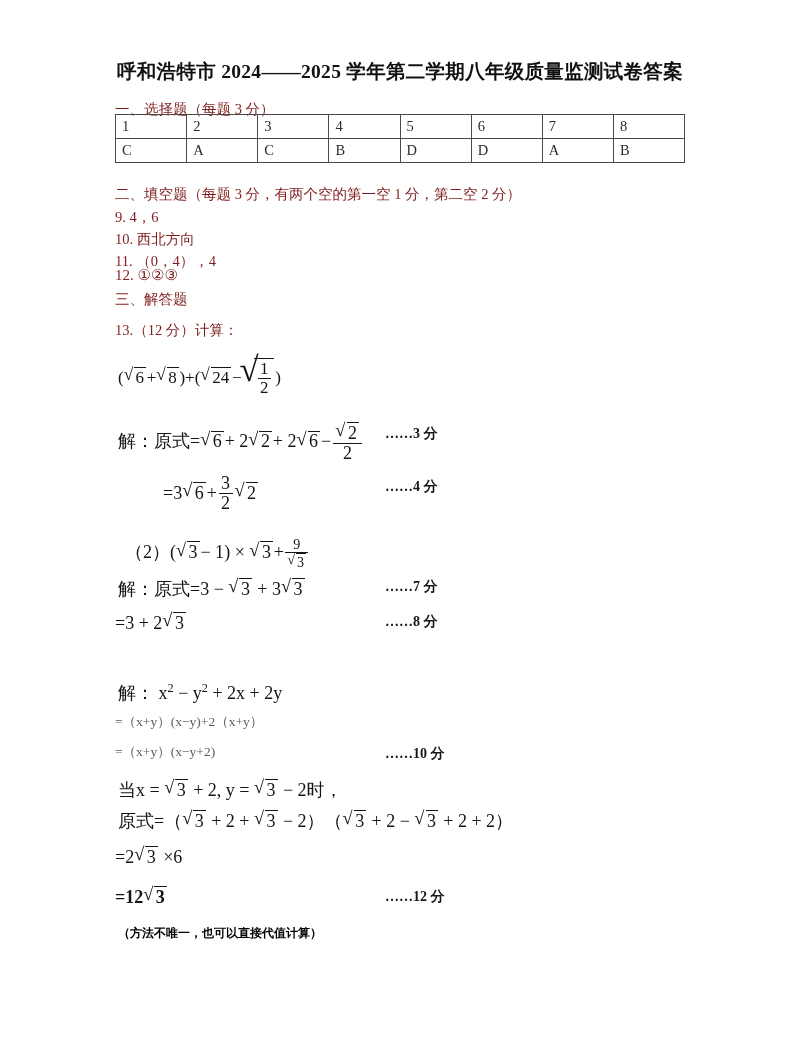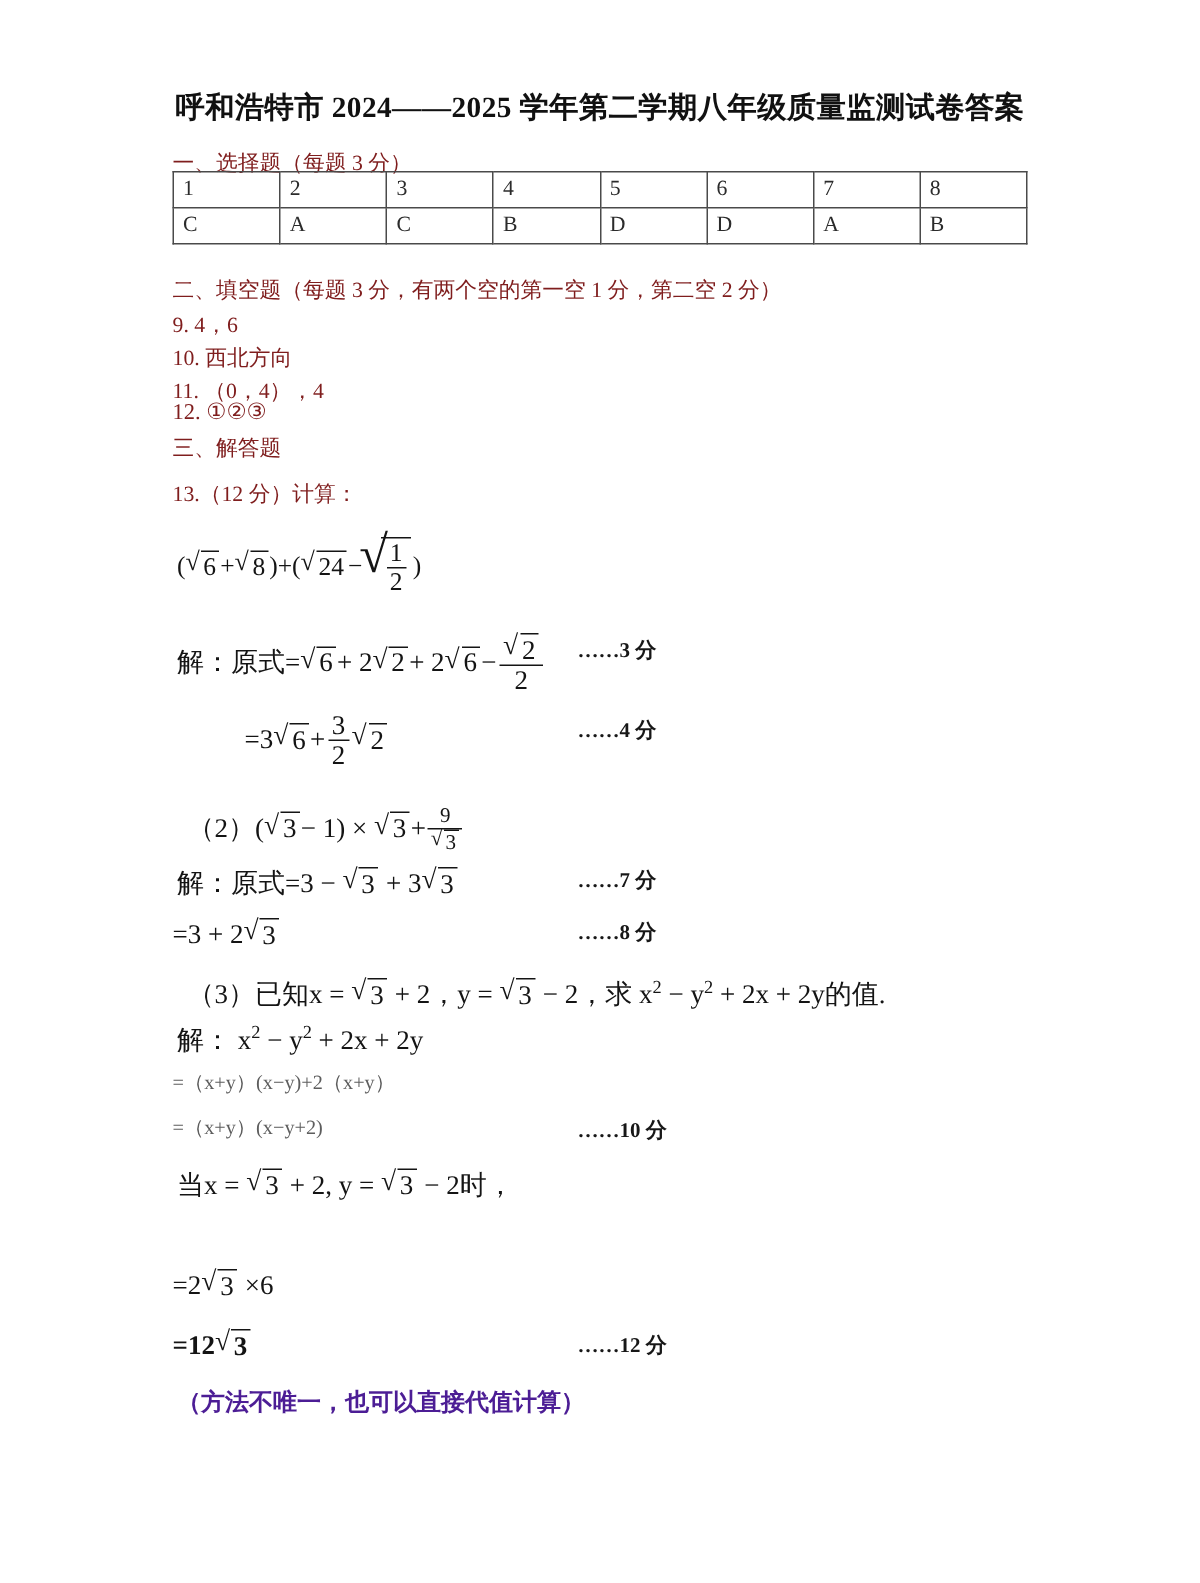--- a/index.html
+++ b/index.html
@@ -103,21 +103,21 @@
     position:absolute;
     font-size:14px;
     font-weight:bold;
     color:#171717;
     white-space:nowrap;
     font-family:"Liberation Serif", serif;
   }
 
   .note-bold {
     position:absolute;
-    font-size:16px; font-weight:bold; color:#4c1d95;
+    font-size:12px; font-weight:bold; color:#000000;
     white-space:nowrap;
   }
 </style>
 </head>
 <body>
 
 <div class="page">
 
   <div class="doc-title">呼和浩特市 2024——2025 学年第二学期八年级质量监测试卷答案</div>
 
@@ -194,41 +194,43 @@
     <span>解：原式=3 − </span><span class="rad"><span class="rbody">3</span></span>
     <span>+ 3</span><span class="rad"><span class="rbody">3</span></span>
   </div>
   <div class="score" style="left:385px; top:578px;">……7 分</div>
 
   <div class="math" style="left:115px; top:612px;">
     <span>=3 + 2</span><span class="rad"><span class="rbody">3</span></span>
   </div>
   <div class="score" style="left:385px; top:613px;">……8 分</div>
 
-  <div class="math b" style="left:125px; top:652px;">
-    <span>（3）已知x = </span><span class="rad"><span class="rbody">3</span></span>
-    <span>+ 2，y = </span><span class="rad"><span class="rbody">3</span></span>
-    <span>− 2，求 x</span><span class="sup">2</span><span> − y</span><span class="sup">2</span><span> + 2x + 2y的值.</span>
-  </div>
 
   <div class="math b" style="left:118px; top:684px;">
     <span>解：</span>
     <span>x</span><span class="sup">2</span><span> − y</span><span class="sup">2</span><span> + 2x + 2y</span>
   </div>
 
   <div class="math grey" style="left:115px; top:715px;">=（x+y）(x−y)+2（x+y）</div>
   <div class="math grey" style="left:115px; top:745px;">=（x+y）(x−y+2)</div>
   <div class="score" style="left:385px; top:745px;">……10 分</div>
 
   <div class="math b" style="left:118px; top:779px;">
     <span>当x = </span><span class="rad"><span class="rbody">3</span></span>
     <span>+ 2, y = </span><span class="rad"><span class="rbody">3</span></span>
     <span>− 2时，</span>
   </div>
 
+  <div class="math b" style="left:118px; top:810px;">
+    <span>原式=（</span><span class="rad"><span class="rbody">3</span></span>
+    <span>+ 2 + </span><span class="rad"><span class="rbody">3</span></span>
+    <span>− 2）（</span><span class="rad"><span class="rbody">3</span></span>
+    <span>+ 2 − </span><span class="rad"><span class="rbody">3</span></span>
+    <span>+ 2 + 2）</span>
+  </div>
 
   <div class="math" style="left:115px; top:846px;">
     <span>=2</span><span class="rad"><span class="rbody">3</span></span><span class="b"> ×6</span>
   </div>
 
   <div class="math" style="left:115px; top:886px;font-weight:bold;">
     <span>=12</span><span class="rad"><span class="rbody">3</span></span>
   </div>
   <div class="score" style="left:385px; top:888px;">……12 分</div>
 

